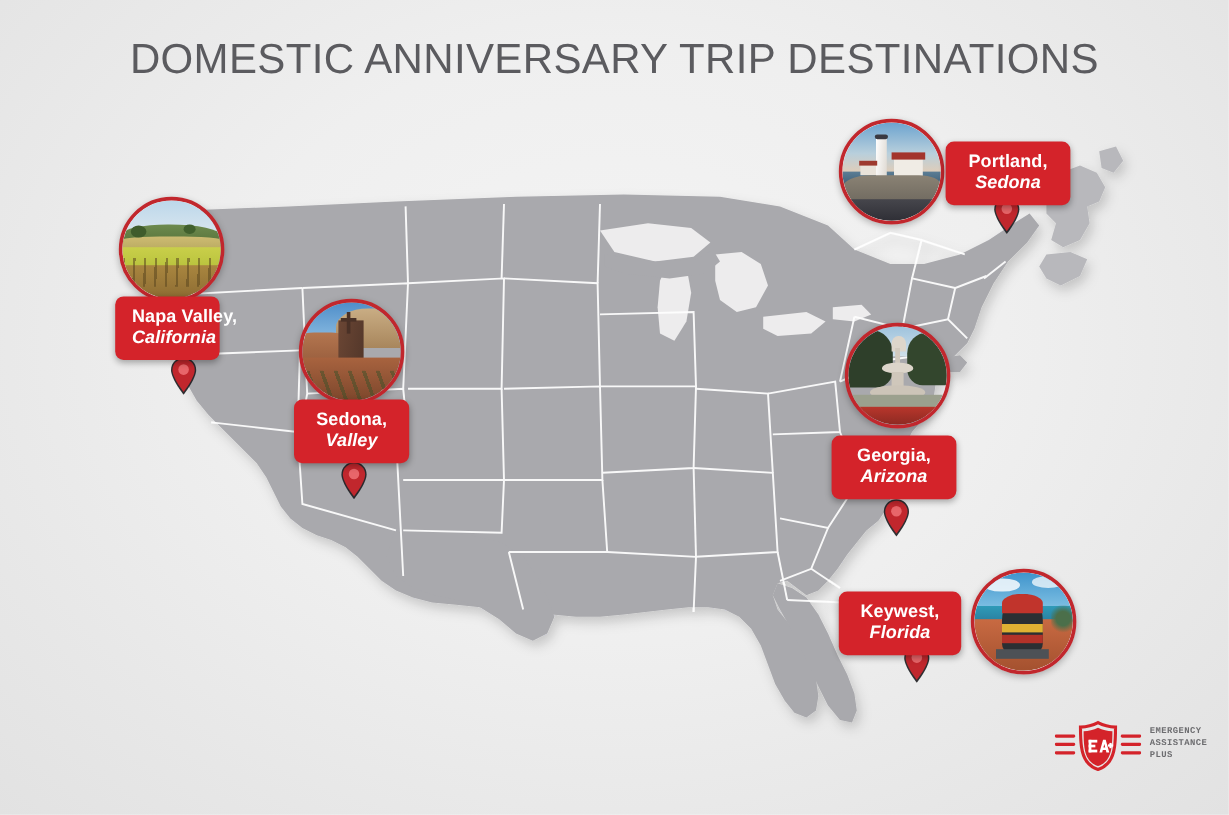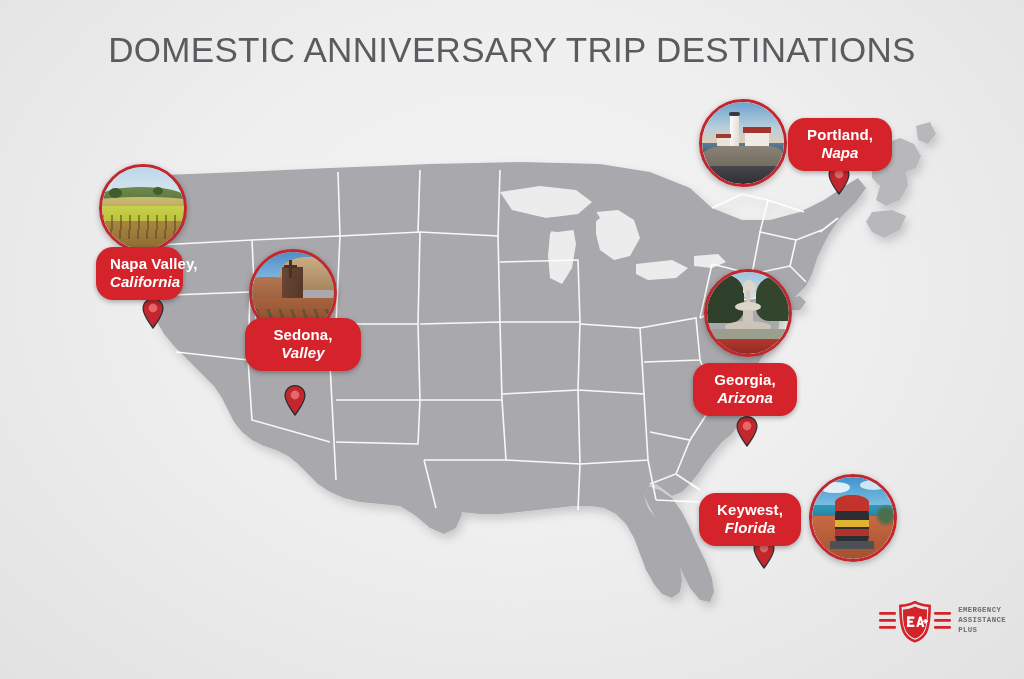--- a/index.html
+++ b/index.html
@@ -65,21 +65,21 @@
     inset: 0;
     border-radius: 50%;
     overflow: hidden;
   }
   .layer { position: absolute; }
 
   
   .label {
     position: absolute;
     background: #d4232a;
-    border-radius: 17px;
+    border-radius: 7px;
     color: #ffffff;
     text-align: center;
     padding: 9px 14px 10px 14px;
     box-shadow: 0 2px 5px rgba(0,0,0,0.3);
     z-index: 35;
     box-sizing: border-box;
     line-height: 1.08;
   }
   .label .l1 {
     display: block;
@@ -319,28 +319,28 @@
       <div class="layer" style="left:22%;top:78%;width:54%;height:10%;background:#4d5156;"></div>
       <div class="layer" style="left:78%;top:30%;width:24%;height:34%;background:radial-gradient(circle,#4b6f4a 35%,rgba(0,0,0,0) 70%);"></div>
     </div>
   </div>
 
   <div class="label" style="left:96px; top:247px; width:87px;">
     <span class="l1">Napa Valley,</span>
     <span class="l2">California</span>
   </div>
 
-  <div class="label" style="left:245px; top:318px; width:116px;">
+  <div class="label" style="left:245px; top:333px; width:96px;">
     <span class="l1">Sedona,</span>
     <span class="l2">Valley</span>
   </div>
 
   <div class="label" style="left:788px; top:118px; width:104px;">
     <span class="l1">Portland,</span>
-    <span class="l2">Napa</span>
+    <span class="l2">Sedona</span>
   </div>
 
   <div class="label" style="left:693px; top:363px; width:104px;">
     <span class="l1">Georgia,</span>
     <span class="l2">Arizona</span>
   </div>
 
   <div class="label" style="left:699px; top:493px; width:102px;">
     <span class="l1">Keywest,</span>
     <span class="l2">Florida</span>

